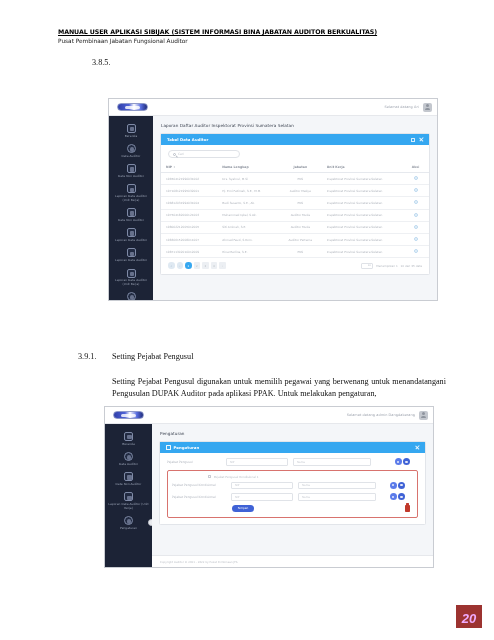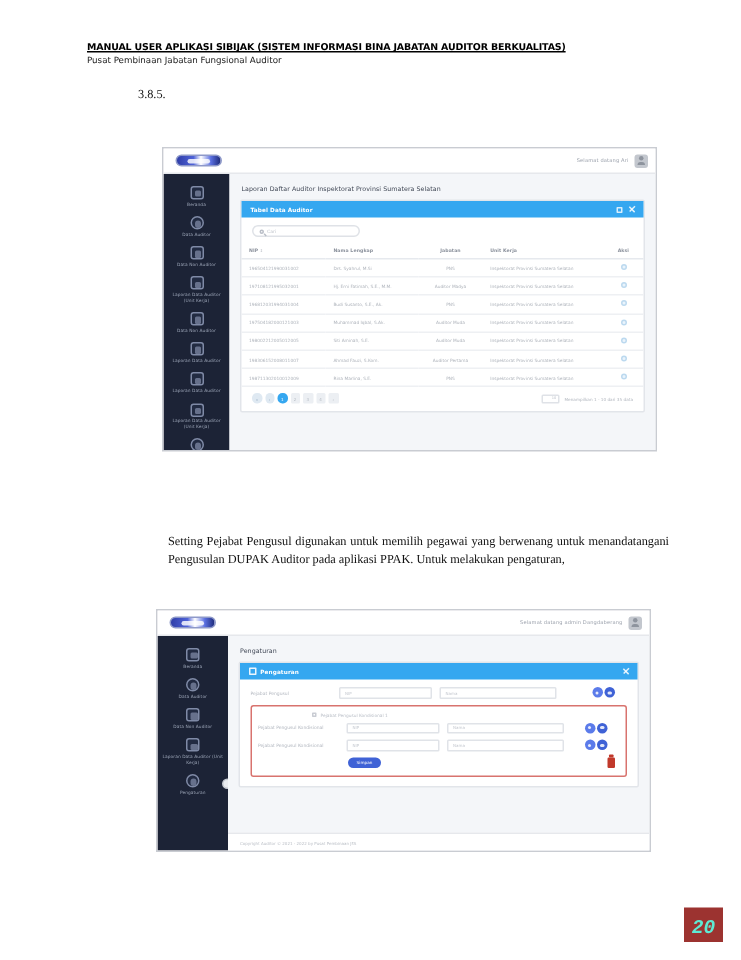--- a/index.html
+++ b/index.html
@@ -47,21 +47,21 @@
   #sec385 .body { flex: 1; }
 
   #sec39 { left: 56px; top: 314px; width: 390px; }
   #sec39 .head { display: flex; }
   #sec39 .num { width: 24px; flex: none; }
   #sec39 .para-wrap { margin-left: 22px; margin-top: 3px; width: 368px; }
 
   #sec391 { left: 78px; top: 352px; width: 368px; }
   #sec391 .head { display: flex; }
   #sec391 .num { width: 34px; flex: none; }
-  #sec391 .para-wrap { margin-left: 34px; margin-top: 3px; width: 334px; }
+  #sec391 .para-wrap { margin-left: 34px; margin-top: 15px; width: 334px; }
 
   
   .shot {
     position: absolute;
     background: #ffffff;
     border: 1px solid #c9ccd2;
     overflow: hidden;
     font-family: "DejaVu Sans", sans-serif;
   }
   #shot1 { left: 108px; top: 98px; width: 330px; height: 203px; }
@@ -260,22 +260,22 @@
   .app-footer .fc { font-size: 2.7px; color: #bdc1c8; }
 
   
   .page-badge {
     position: absolute; right: 12px; bottom: 12px;
     width: 26px; height: 23px; background: #9c3330;
     display: flex; align-items: flex-end; justify-content: center;
     padding-bottom: 2px;
   }
   .page-badge .n {
-    font-family: Liberation Mono, monospace; font-style: italic;
-    font-weight: bold; font-size: 13px; color: #5eead4;
+    font-family: Liberation Sans, sans-serif; font-style: italic;
+    font-weight: bold; font-size: 13px; color: #f0abfc;
   }
 </style>
 </head>
 <body>
 
 <div class="page">
 
   <div class="doc-header">
     <div class="doc-header-title">MANUAL USER APLIKASI SIBIJAK (SISTEM INFORMASI BINA JABATAN AUDITOR BERKUALITAS)</div>
     <div class="doc-header-sub">Pusat Pembinaan Jabatan Fungsional Auditor</div>
@@ -439,20 +439,24 @@
               <span class="pg-info">Menampilkan 1 - 10 dari 35 data</span>
             </span>
           </div>
         </div>
       </div>
     </div>
   </div>
 
 
   <div class="sec" id="sec391">
+    <div class="head">
+      <div class="num sec-num">3.9.1.</div>
+      <div class="sec-title">Setting Pejabat Pengusul</div>
+    </div>
     <div class="para para-wrap">Setting Pejabat Pengusul digunakan untuk memilih pegawai yang berwenang untuk menandatangani Pengusulan DUPAK Auditor pada aplikasi PPAK. Untuk melakukan pengaturan,</div>
   </div>
 
   <div class="shot" id="shot2">
 
     <div class="app-topbar">
       <div class="logo-box">
         <div class="logo-pill"></div>
       </div>
       <div class="topbar-right">

